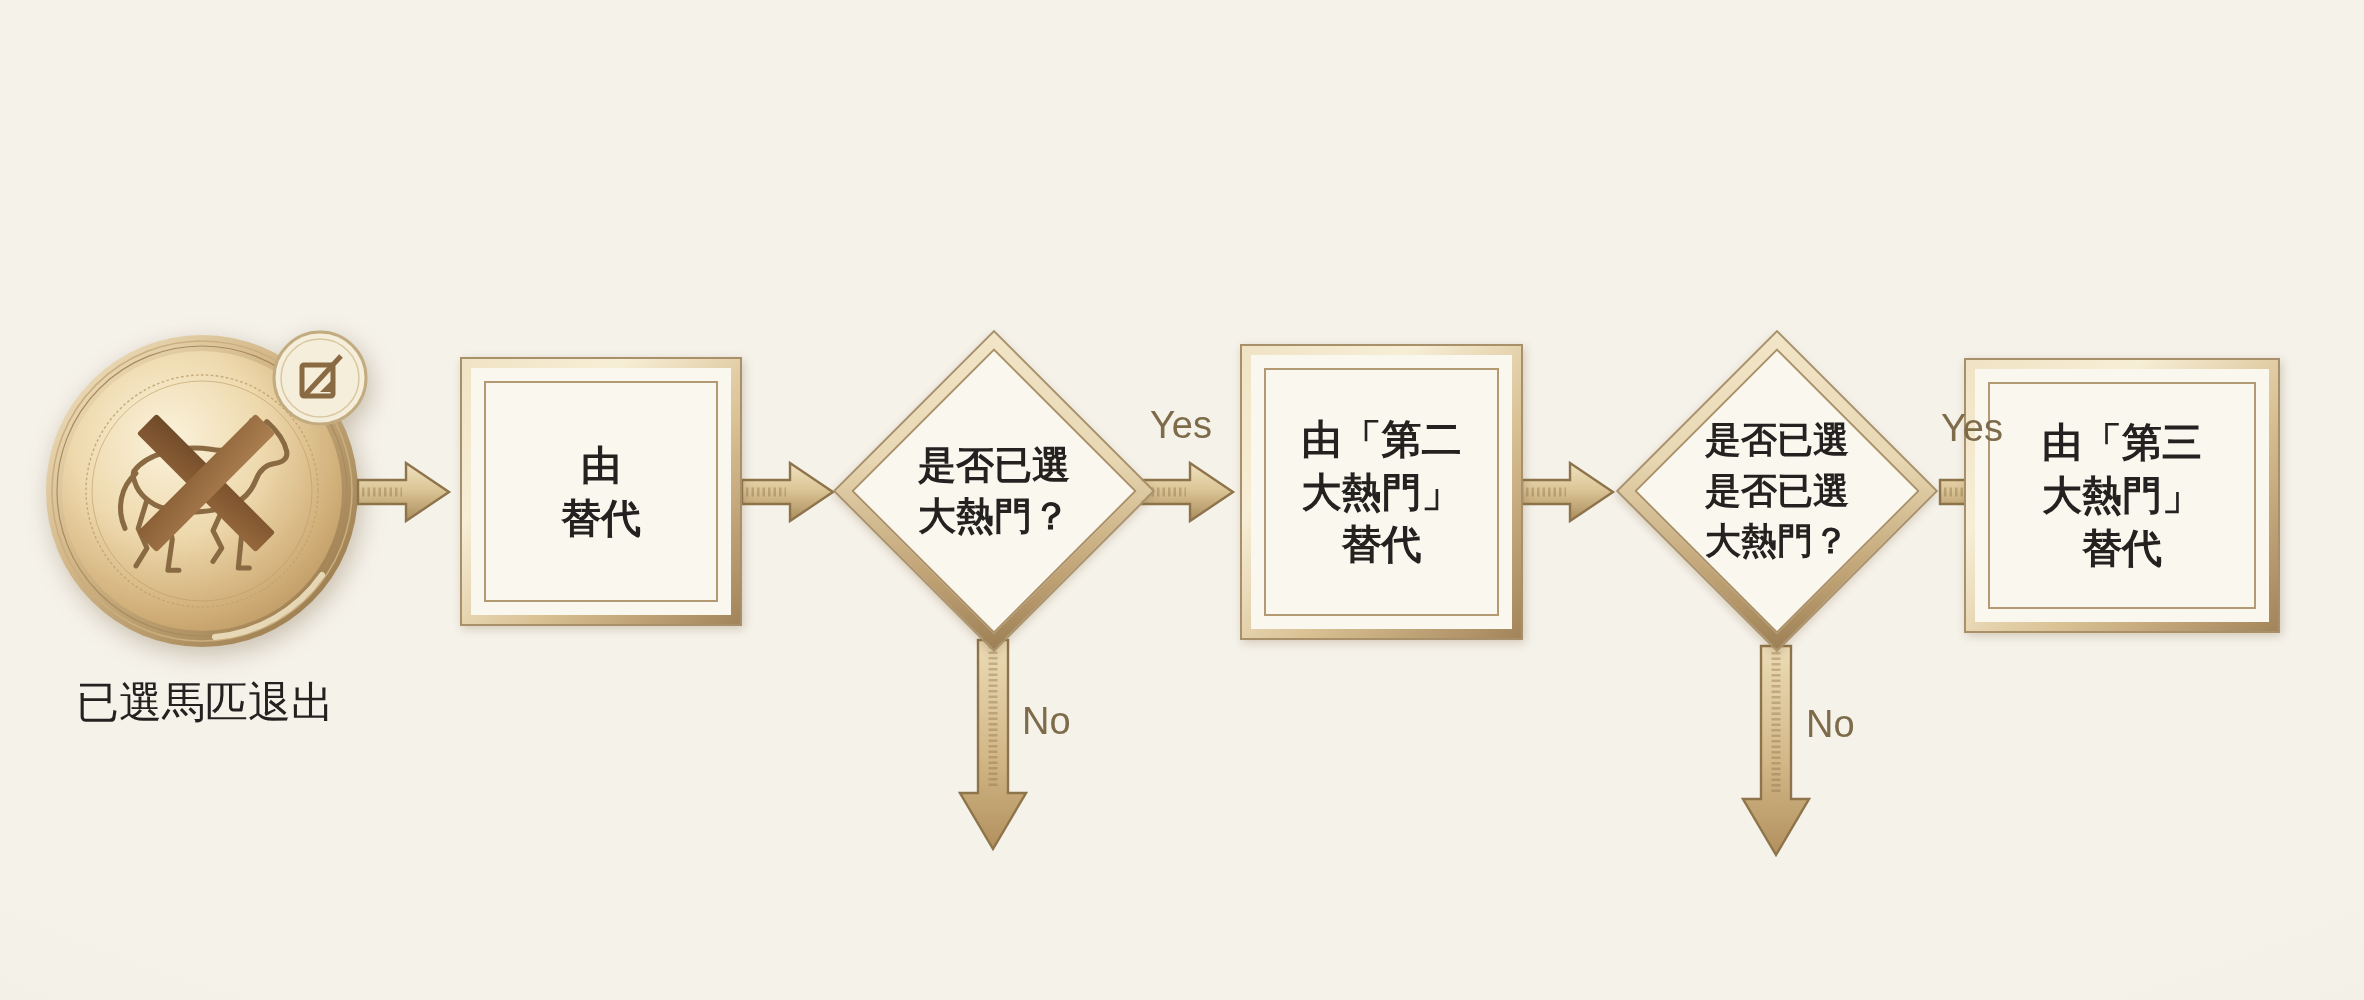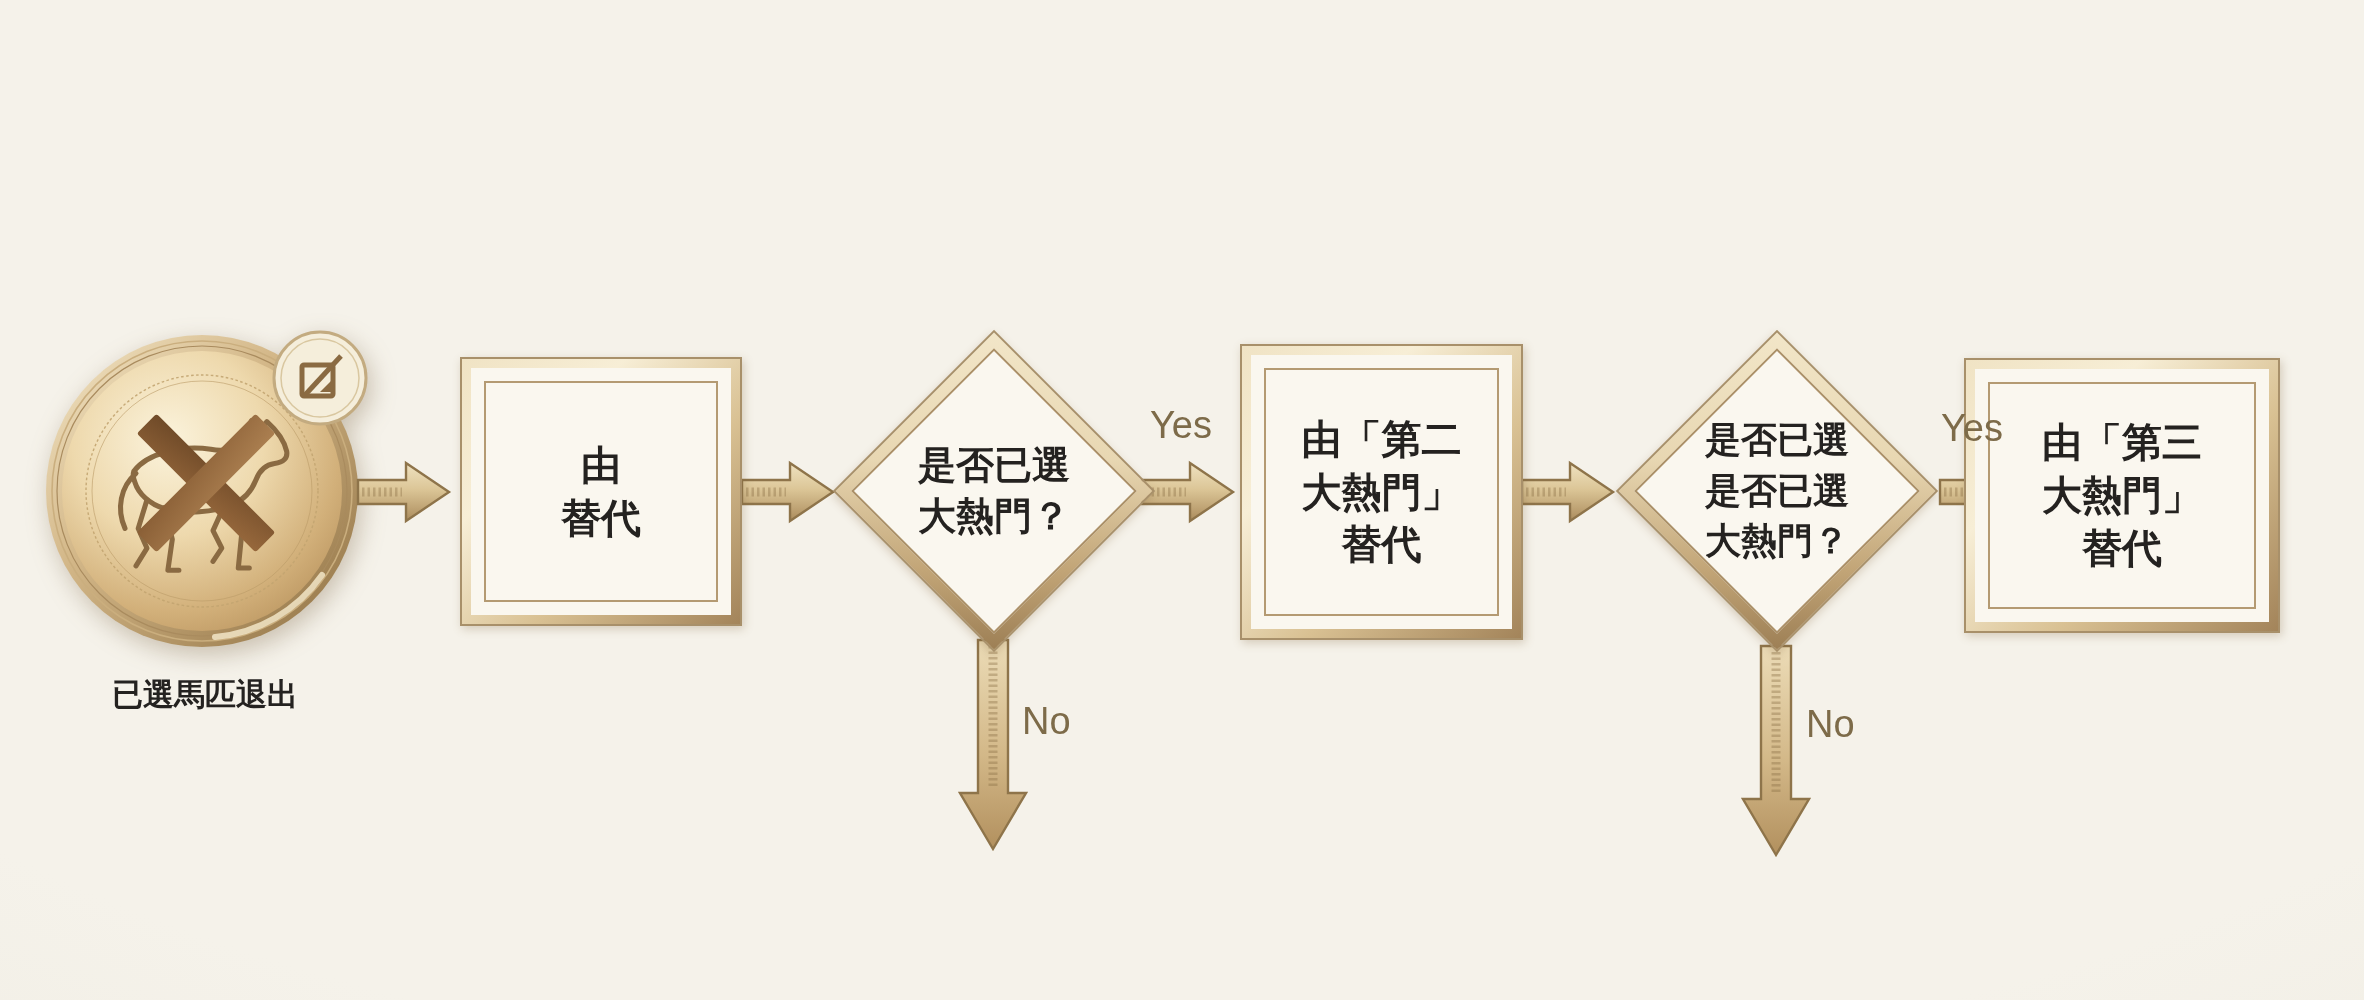--- a/index.html
+++ b/index.html
@@ -41,21 +41,21 @@
   .diamond-inner{position:absolute;inset:11px;background:#faf7ef;border:2px solid #ab9068;}
   .dtext{
     position:absolute;display:flex;flex-direction:column;align-items:center;justify-content:center;
     text-align:center;color:#242220;font-weight:700;
   }
   .dtext span{display:block;white-space:nowrap;}
   .dtext.d1 span{font-size:38px;line-height:1.34;}
   .dtext.d2 span{font-size:36px;line-height:1.4;}
   
   .start-label{
-    position:absolute;font-size:31px;font-weight:700;color:#242220;
+    position:absolute;font-size:43px;font-weight:400;color:#242220;
     text-align:center;white-space:nowrap;
   }
   .branch-label{
     position:absolute;font-size:38px;font-weight:500;color:#7d6b49;white-space:nowrap;
   }
   .arr{position:absolute;}
   svg{display:block;}
 </style>
 </head>
 <body>

